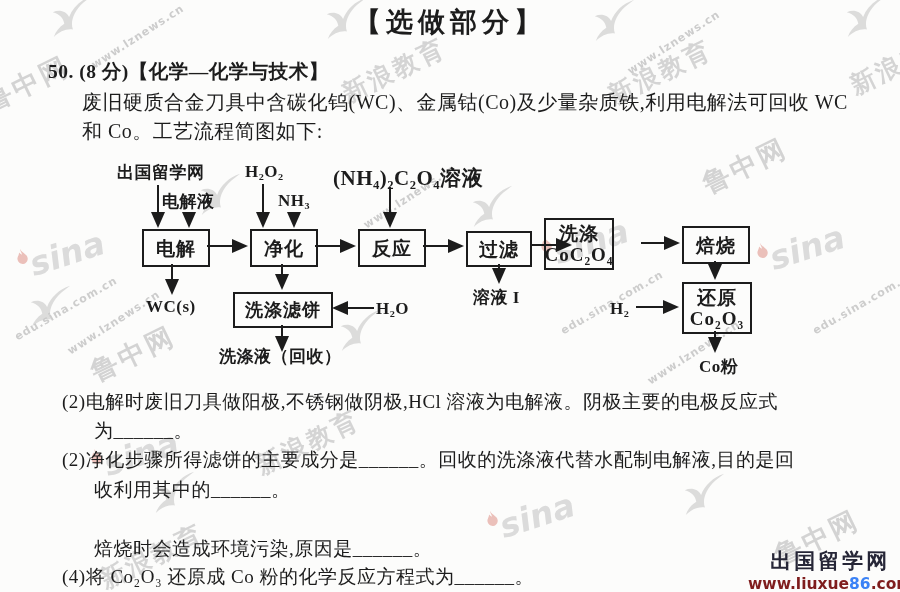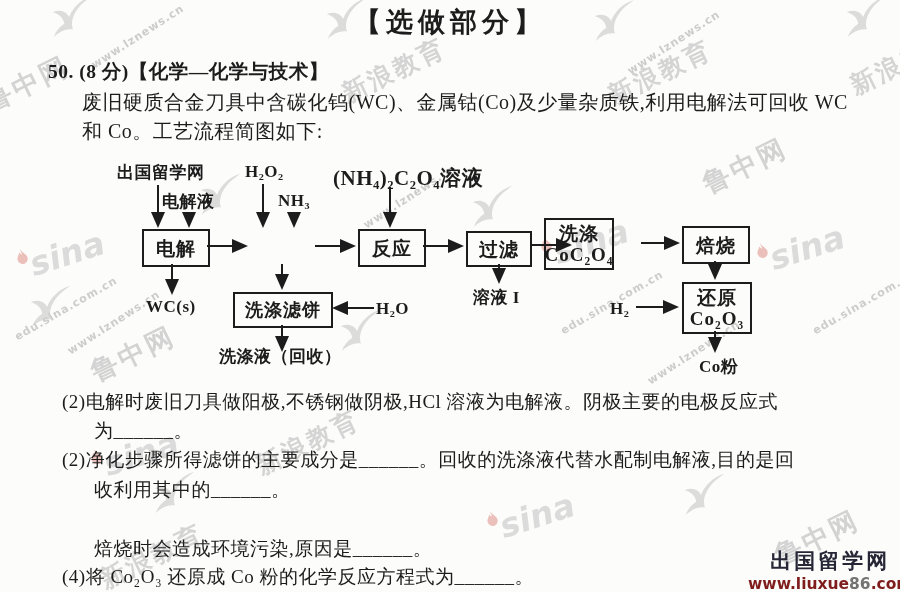--- a/index.html
+++ b/index.html
@@ -35,21 +35,21 @@
     font-size:19px; font-weight:700; line-height:21px; letter-spacing:1px;}
   .flabel{position:absolute; font-size:17px; font-weight:700; white-space:nowrap; letter-spacing:.5px;}
   .flabel.small{font-size:21px;}
   
   .qline{position:absolute; font-size:19px; letter-spacing:.5px; white-space:nowrap;}
   
   .footer-logo{position:absolute; left:748px; top:547px; text-align:center;}
   .footer-site{font-size:21px; font-weight:700; letter-spacing:3px; color:#262637;
     font-family:"Liberation Sans","DejaVu Sans",sans-serif;}
   .footer-url{font:700 15.5px "DejaVu Sans",sans-serif; margin-top:0px;}
-  .fu-blue{color:#7f1d1d;} .fu-red{color:#737373;}
+  .fu-blue{color:#7f1d1d;} .fu-red{color:#3b82f6;}
 </style>
 </head>
 <body>
 
 <svg width="0" height="0" style="position:absolute" aria-hidden="true">
   <defs>
     <symbol id="bird-sym" viewBox="0 0 48 48">
       <path d="M46 4 C34 8 26 16 22 26 C19 20 12 18 5 21 C12 23 16 27 17 33 C12 36 8 41 6 47 C12 41 19 38 26 39 C23 31 27 20 37 11 Z"></path>
     </symbol>
     <symbol id="flame-sym" viewBox="0 0 20 26">
@@ -162,20 +162,23 @@
           <line x1="499" y1="109" x2="499" y2="126" marker-end="url(#ah)"></line>
           <line x1="715" y1="106" x2="715" y2="122" marker-end="url(#ah)"></line>
           <line x1="636" y1="152" x2="676" y2="152" marker-end="url(#ah)"></line>
           <line x1="715" y1="176" x2="715" y2="195" marker-end="url(#ah)"></line>
         </g>
       </svg>
 
       <div class="fbox" style="left:142px;top:74px;width:64px;height:34px">
           <span>电解</span>
         </div>
+      <div class="fbox" style="left:250px;top:74px;width:64px;height:34px">
+          <span>净化</span>
+        </div>
       <div class="fbox" style="left:358px;top:74px;width:64px;height:34px">
           <span>反应</span>
         </div>
       <div class="fbox" style="left:466px;top:76px;width:62px;height:32px">
           <span>过滤</span>
         </div>
       <div class="fbox" style="left:544px;top:63px;width:66px;height:48px">
           <span>洗涤</span>
           <span>CoC₂O₄</span>
         </div>

